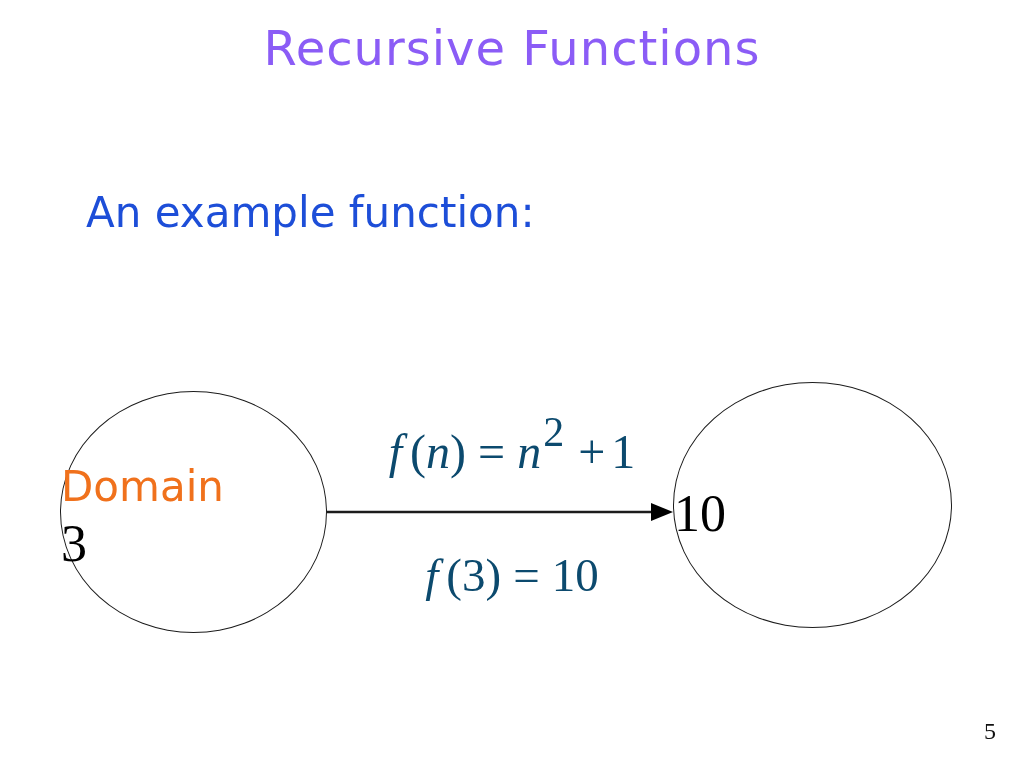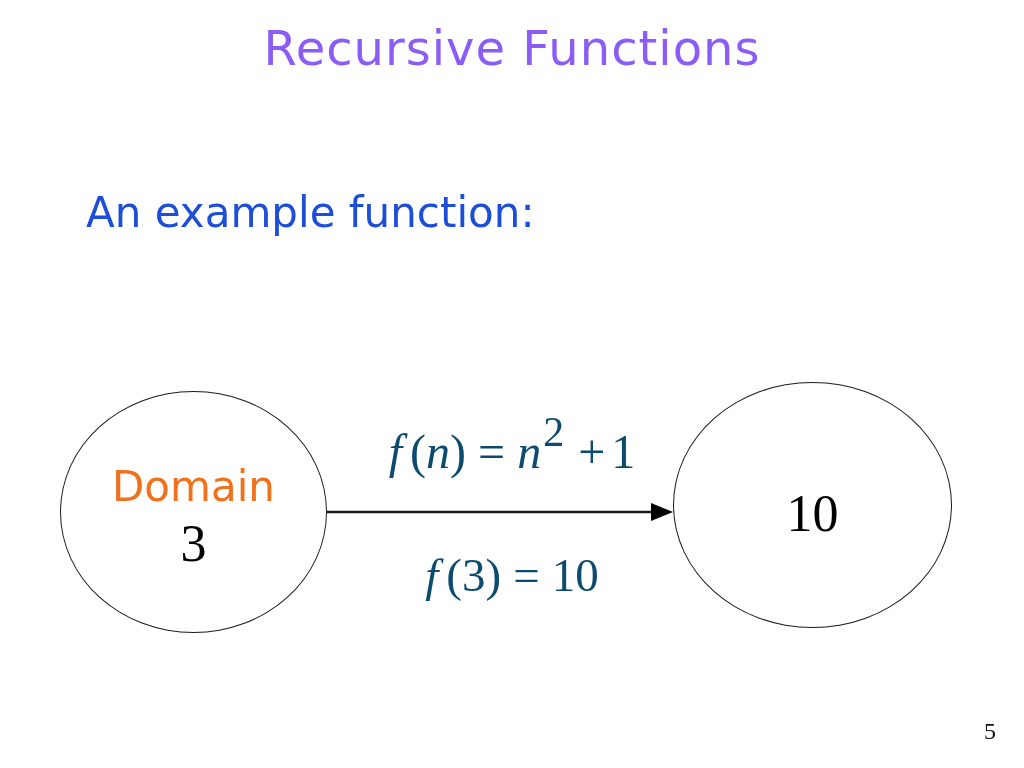--- a/index.html
+++ b/index.html
@@ -32,21 +32,21 @@
     margin-top: 16px;
   }
 
   .node {
     position: absolute;
     border: 1.6px solid #1c1c1c;
     border-radius: 50%;
     background: #FFFFFF;
     display: flex;
     flex-direction: column;
-    align-items: center;
+    align-items: flex-start;
     justify-content: center;
     padding-top: 14px;
   }
   .node-domain { left: 60px; top: 391px; width: 267px; height: 242px; }
   .node-range  { left: 673px; top: 382px; width: 279px; height: 246px; }
 
   .node-label {
     font-size: 42px;
     color: #F0711C;
     line-height: 1.1;

